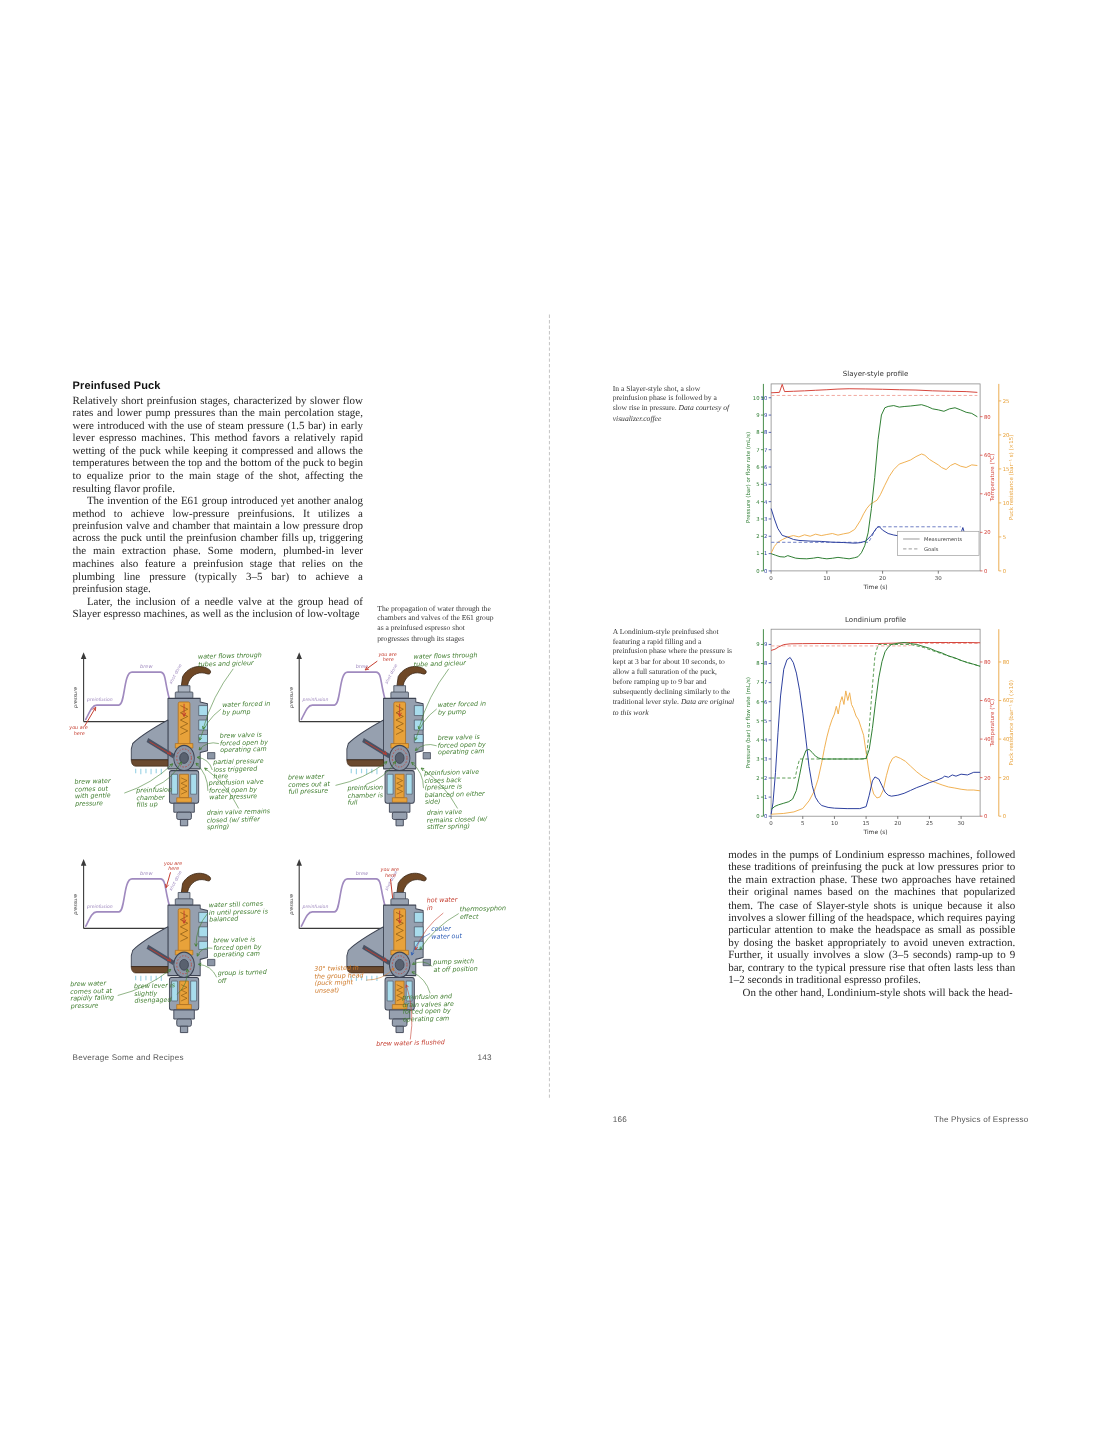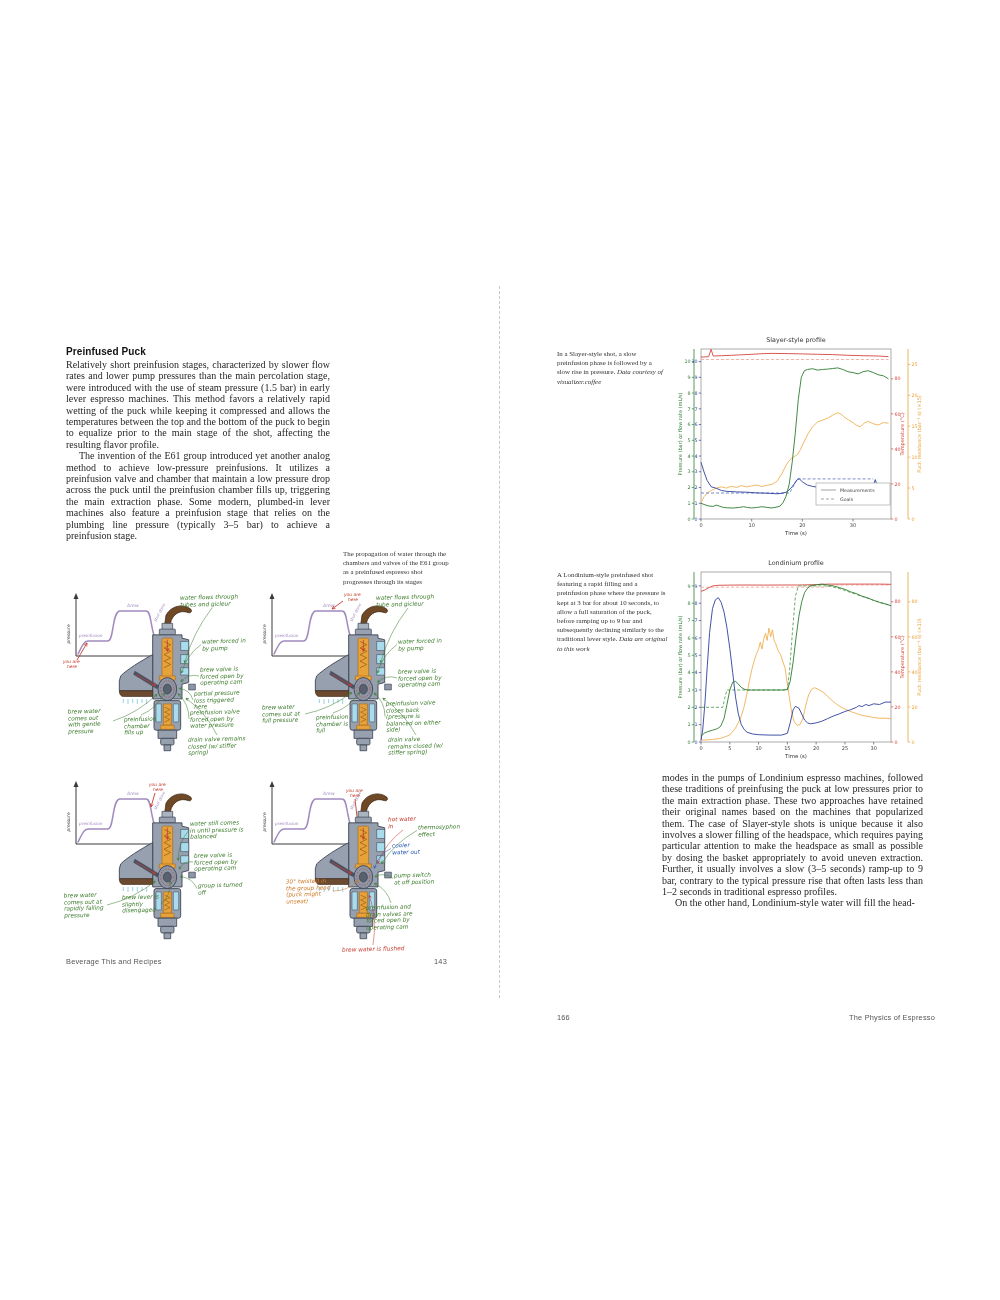--- a/index.html
+++ b/index.html
@@ -28,20 +28,21 @@
 <body>
 
 <div id="root">
   <div class="divider"></div>
 
   <h2 class="heading">Preinfused Puck</h2>
 
   <div class="body" id="body-left">
     <p>Relatively short preinfusion stages, characterized by slower flow rates and lower pump pressures than the main percolation stage, were introduced with the use of steam pressure (1.5 bar) in early lever espresso machines. This method favors a relatively rapid wetting of the puck while keeping it compressed and allows the temperatures between the top and the bottom of the puck to begin to equalize prior to the main stage of the shot, affecting the resulting flavor profile.</p>
     <p class="ind">The invention of the E61 group introduced yet another analog method to achieve low-pressure preinfusions. It utilizes a preinfusion valve and chamber that maintain a low pressure drop across the puck until the preinfusion chamber fills up, triggering the main extraction phase. Some modern, plumbed-in lever machines also feature a preinfusion stage that relies on the plumbing line pressure (typically 3–5 bar) to achieve a preinfusion stage.</p>
+    <p class="ind">Later, the inclusion of a needle valve at the group head of Slayer espresso machines, as well as the inclusion of low-voltage</p>
   </div>
 
   <div class="mcap" style="left:343px;top:549px;width:106px">The propagation of water through the chambers and valves of the E61 group as a preinfused espresso shot progresses through its stages</div>
 
   <svg width="0" height="0" style="position:absolute">
     <defs>
       <g id="grouphead" stroke-linejoin="round">
         <path d="M78,16 C86,4 104,2 114,8 C118,10 116,14 112,13 C102,10 92,12 86,22 L84,28 L76,28 Z" fill="#6f4826" stroke="#3a2514" stroke-width="1"></path>
         <rect x="72" y="26" width="16" height="8" fill="#aab3c0" stroke="#454c5a" stroke-width="1"></rect>
         <rect x="68" y="33" width="24" height="7" rx="1" fill="#97a1b0" stroke="#454c5a" stroke-width="1"></rect>
@@ -277,21 +278,21 @@
         <path d="M133,127 Q129.28745938292028,113.38920126640126 116.44,107.56" fill="none" stroke="rgb(63, 125, 46)" stroke-width="0.7" opacity="0.75"></path>
         <line x1="116.44" y1="107.56" x2="119.23919004166703" y2="107.49265676996059" stroke="rgb(63, 125, 46)" stroke-width="0.8"></line>
         <line x1="116.44" y1="107.56" x2="118.2327561972553" y2="109.71081966171101" stroke="rgb(63, 125, 46)" stroke-width="0.8"></line>
         <path d="M115,169 Q119.18430877589735,143.72635443652916 111.4,119.32" fill="none" stroke="rgb(196, 60, 46)" stroke-width="0.7" opacity="0.75"></path>
         <line x1="111.4" y1="119.32" x2="113.32643459059018" y2="121.3519571275442" stroke="rgb(196, 60, 46)" stroke-width="0.8"></line>
         <line x1="111.4" y1="119.32" x2="111.00580424751755" y2="122.09211286002657" stroke="rgb(196, 60, 46)" stroke-width="0.8"></line>
       </svg>
     </div>
 
   <div class="pfoot" style="left:66px;top:957px">
-    <span>Beverage This and Recipes</span>
+    <span>Beverage Some and Recipes</span>
     <span>143</span>
   </div>
 
   <div class="mcap" style="left:557px;top:349px;width:107px">
     <span>In a Slayer-style shot, a slow preinfusion phase is followed by a slow rise in pressure. </span><em>Data courtesy of visualizer.coffee</em>
   </div>
   <div class="chart" id="chart-0" style="left:674px;top:333px"><svg viewBox="0 0 264 212" width="264" height="212">
         <text x="122" y="9" font-size="6.4" fill="#333" text-anchor="middle" font-family="DejaVu Sans, sans-serif">Slayer-style profile</text>
         <rect x="27" y="16" width="190" height="170" fill="none" stroke="#888" stroke-width="0.7"></rect>
         <line x1="27" y1="186" x2="27" y2="188.5" stroke="#555" stroke-width="0.7"></line>
@@ -476,20 +477,20 @@
         <polyline points="27.0,184.2 38.5,183.5 47.7,182.1 55.8,179.0 61.5,172.0 66.2,163.2 69.6,152.7 73.1,136.9 75.4,124.7 77.7,114.1 80.0,105.4 82.3,98.4 84.6,93.1 86.3,86.1 88.0,93.1 89.8,82.6 91.5,77.3 93.2,84.4 94.9,72.1 96.7,80.8 98.4,73.8 100.1,84.4 101.8,87.9 104.2,94.9 106.5,98.4 108.8,105.4 111.1,112.4 113.4,128.2 115.7,143.9 118.0,158.0 120.3,165.8 123.2,169.4 126.0,168.5 128.9,162.3 131.8,149.2 134.7,138.7 137.5,133.4 140.4,131.7 144.5,133.4 149.1,136.1 153.7,140.4 159.4,145.7 165.2,150.1 170.9,153.1 176.7,155.5 182.5,157.6 188.2,159.4 194.0,160.4 199.7,161.5 205.5,162.2 211.2,162.2 217.0,162.9" fill="none" stroke="#f0b052" stroke-width="0.9" stroke-linejoin="round" stroke-dasharray="none"></polyline>
         <polyline points="27.0,31.2 150.8,31.2 159.4,29.0 217.0,29.0" fill="none" stroke="#f2a9a0" stroke-width="0.9" stroke-linejoin="round" stroke-dasharray="3,2"></polyline>
         <polyline points="27.0,35.3 30.5,34.2 33.9,32.1 38.5,30.0 44.3,29.3 55.8,29.1 73.1,29.0 90.3,29.1 107.6,29.0 124.9,29.0 142.2,28.6 153.7,28.1 170.9,28.1 188.2,28.1 205.5,28.1 217.0,28.3" fill="none" stroke="#d4453c" stroke-width="0.9" stroke-linejoin="round" stroke-dasharray="none"></polyline>
         <polyline points="27.0,151.3 48.9,151.3 50.6,142.6 52.9,134.0 113.4,134.0 115.7,113.1 118.5,75.0 121.4,40.3 124.3,29.9 153.7,29.9 165.2,32.5 176.7,36.5 188.2,40.3 199.7,44.4 211.2,47.9 217.0,49.7" fill="none" stroke="#5d9e56" stroke-width="0.9" stroke-linejoin="round" stroke-dasharray="3,2"></polyline>
         <polyline points="27.0,184.3 28.7,173.9 31.0,146.1 33.3,109.7 35.6,76.7 38.5,52.4 41.4,43.8 44.3,41.7 47.2,46.4 50.0,55.9 52.9,71.5 55.8,92.3 58.7,116.6 61.5,140.9 64.4,158.2 67.3,168.7 70.2,173.5 73.1,176.3 78.8,178.0 84.6,178.7 96.1,179.1 107.6,179.1 113.4,177.3 116.2,166.9 119.1,153.9 121.4,150.3 124.9,152.2 127.8,158.2 130.6,164.1 133.5,166.9 136.4,167.8 142.2,166.9 147.9,165.2 153.7,162.6 159.4,160.0 165.2,157.9 170.9,155.5 176.7,153.7 182.5,151.3 184.8,149.6 188.2,150.6 191.7,148.5 195.1,149.6 199.7,147.8 205.5,148.5 211.2,146.1 217.0,146.1" fill="none" stroke="#2c3f9e" stroke-width="0.9" stroke-linejoin="round" stroke-dasharray="none"></polyline>
         <polyline points="27.0,179.9 30.5,177.0 33.9,175.6 38.5,174.2 43.1,172.8 46.6,170.4 50.0,162.6 52.9,148.7 55.8,134.0 58.7,126.2 61.5,125.3 64.4,128.1 67.3,131.4 70.2,133.1 73.1,134.0 84.6,134.0 96.1,134.0 107.6,134.0 113.4,133.6 116.2,125.3 119.1,106.2 122.0,81.9 124.9,60.2 127.8,45.5 130.6,36.5 133.5,32.3 136.4,29.9 142.2,28.8 147.9,28.1 153.7,29.0 159.4,29.9 165.2,31.6 170.9,33.3 176.7,35.8 182.5,37.7 188.2,40.3 194.0,42.0 199.7,44.4 205.5,46.4 211.2,47.9 217.0,49.7" fill="none" stroke="#2e7d32" stroke-width="0.9" stroke-linejoin="round" stroke-dasharray="none"></polyline>
       </svg></div>
 
   <div class="body" id="body-right">
     <p>modes in the pumps of Londinium espresso machines, followed these traditions of preinfusing the puck at low pressures prior to the main extraction phase. These two approaches have retained their original names based on the machines that popularized them. The case of Slayer-style shots is unique because it also involves a slower filling of the headspace, which requires paying particular attention to make the headspace as small as possible by dosing the basket appropriately to avoid uneven extraction. Further, it usually involves a slow (3–5 seconds) ramp-up to 9 bar, contrary to the typical pressure rise that often lasts less than 1–2 seconds in traditional espresso profiles.</p>
-    <p class="ind">On the other hand, Londinium-style water will fill the head-</p>
+    <p class="ind">On the other hand, Londinium-style shots will back the head-</p>
   </div>
 
   <div class="pfoot" style="left:557px;top:1013px;width:378px">
     <span>166</span>
     <span>The Physics of Espresso</span>
   </div>
 </div>
 
 </body></html>

